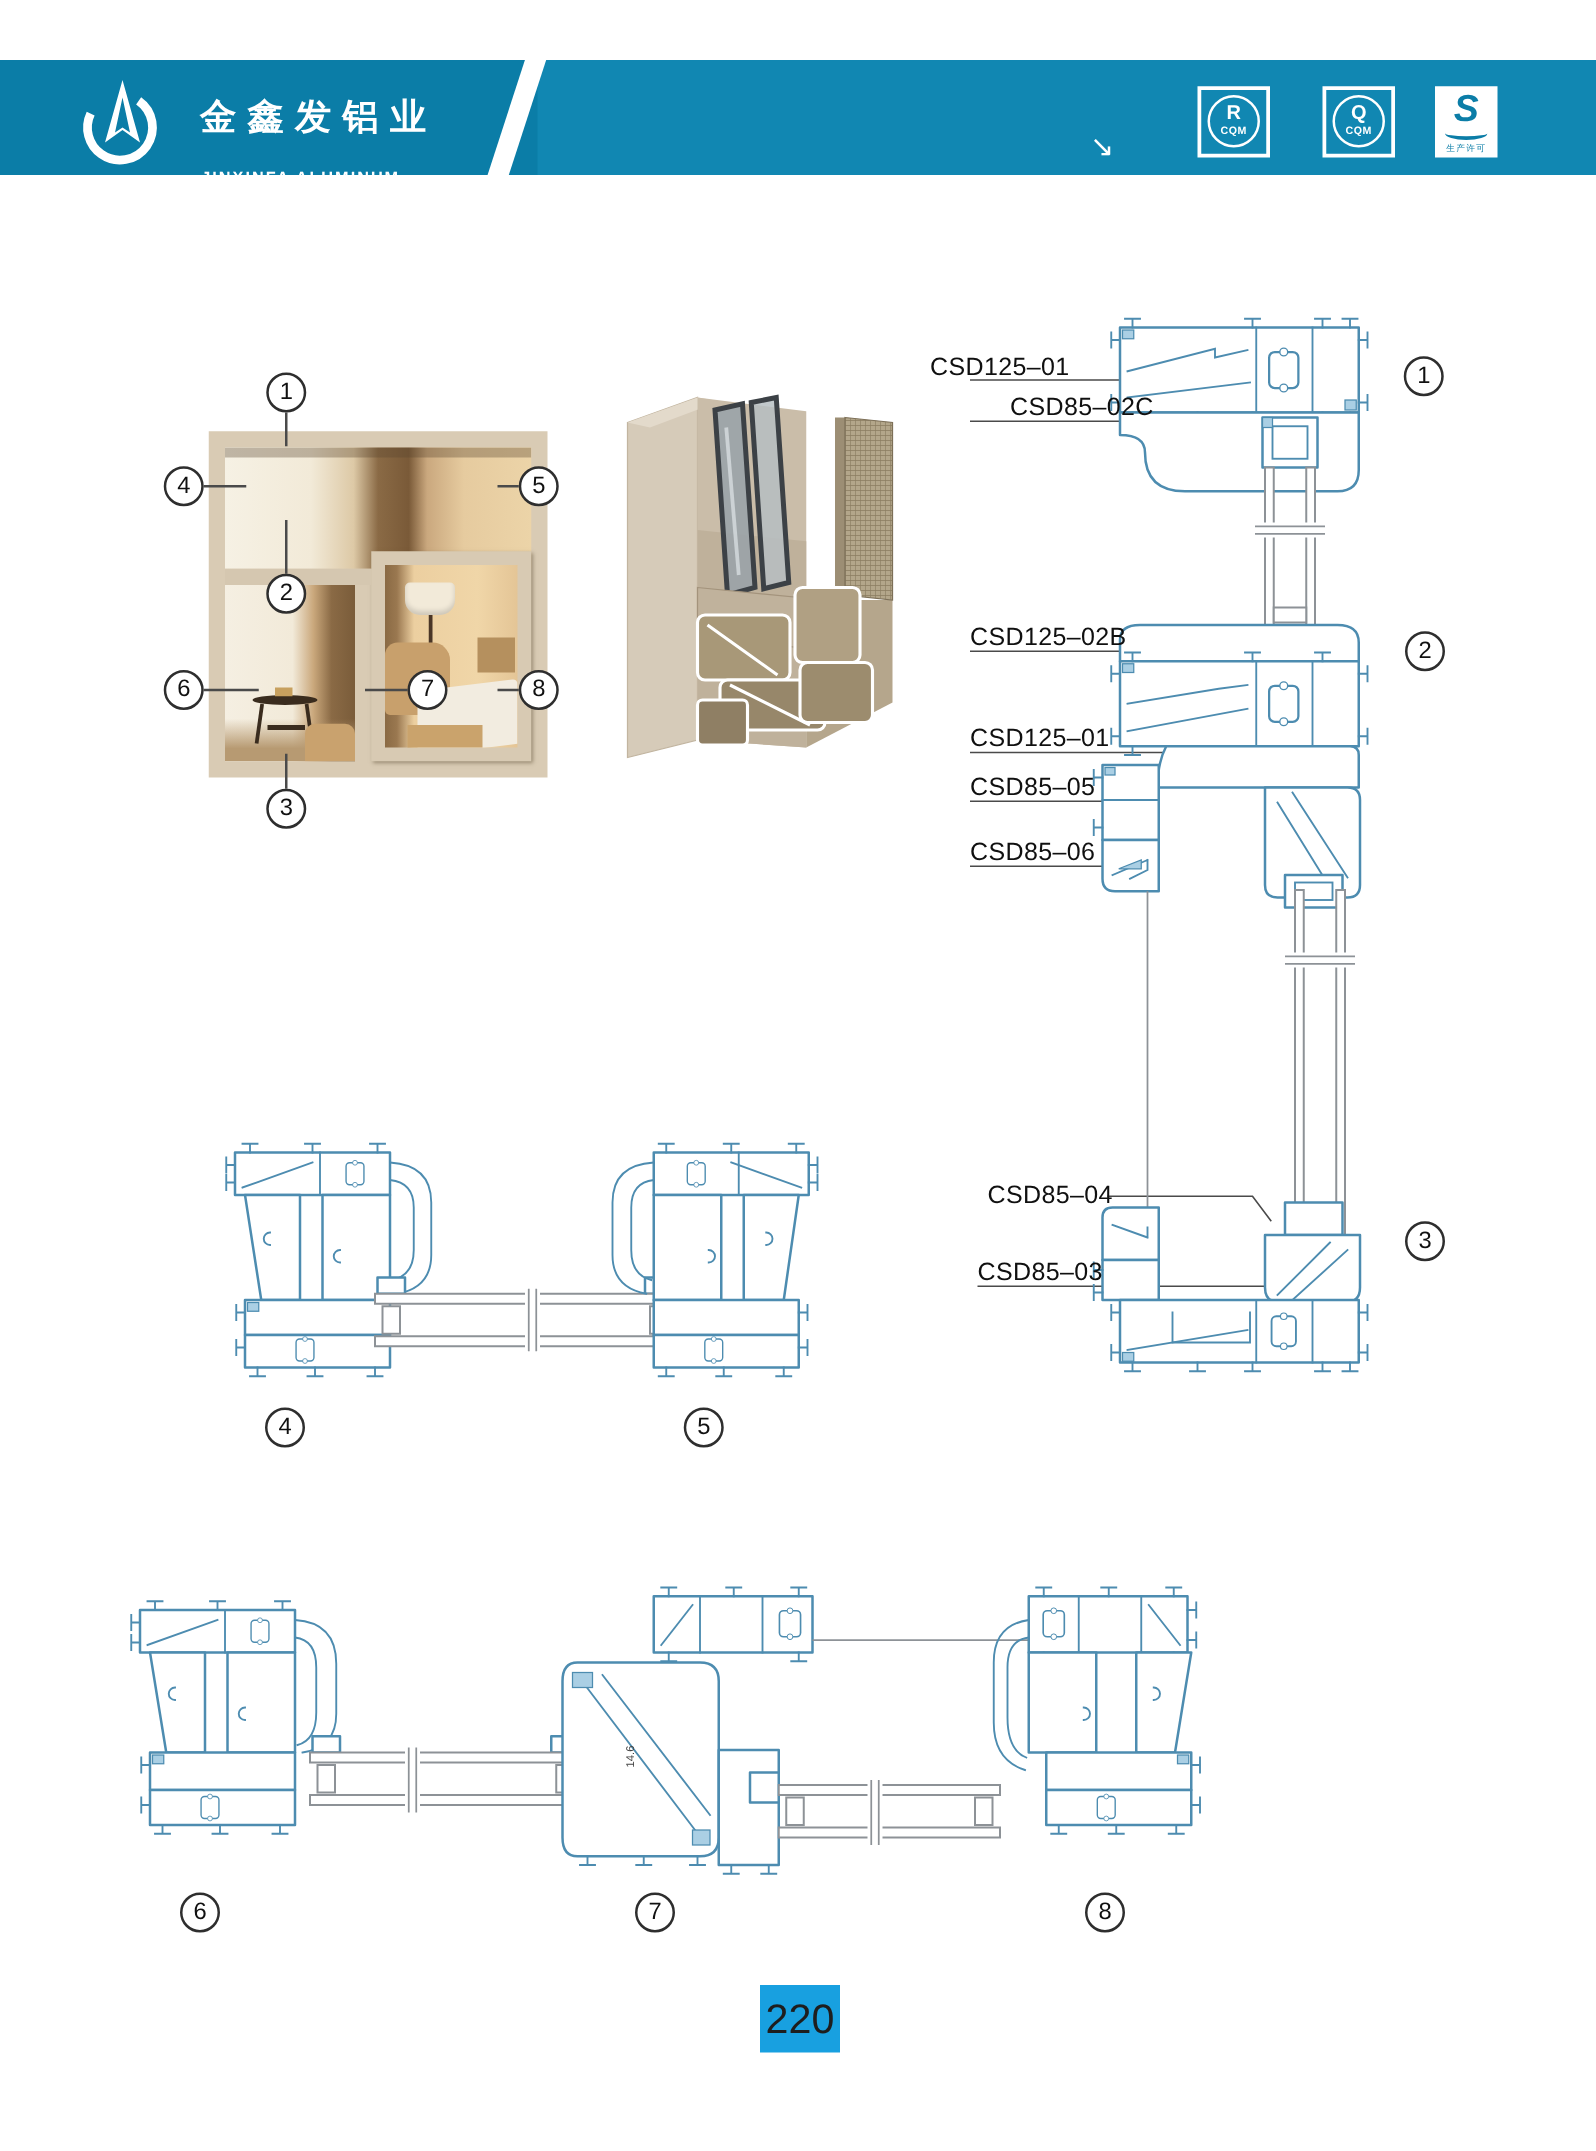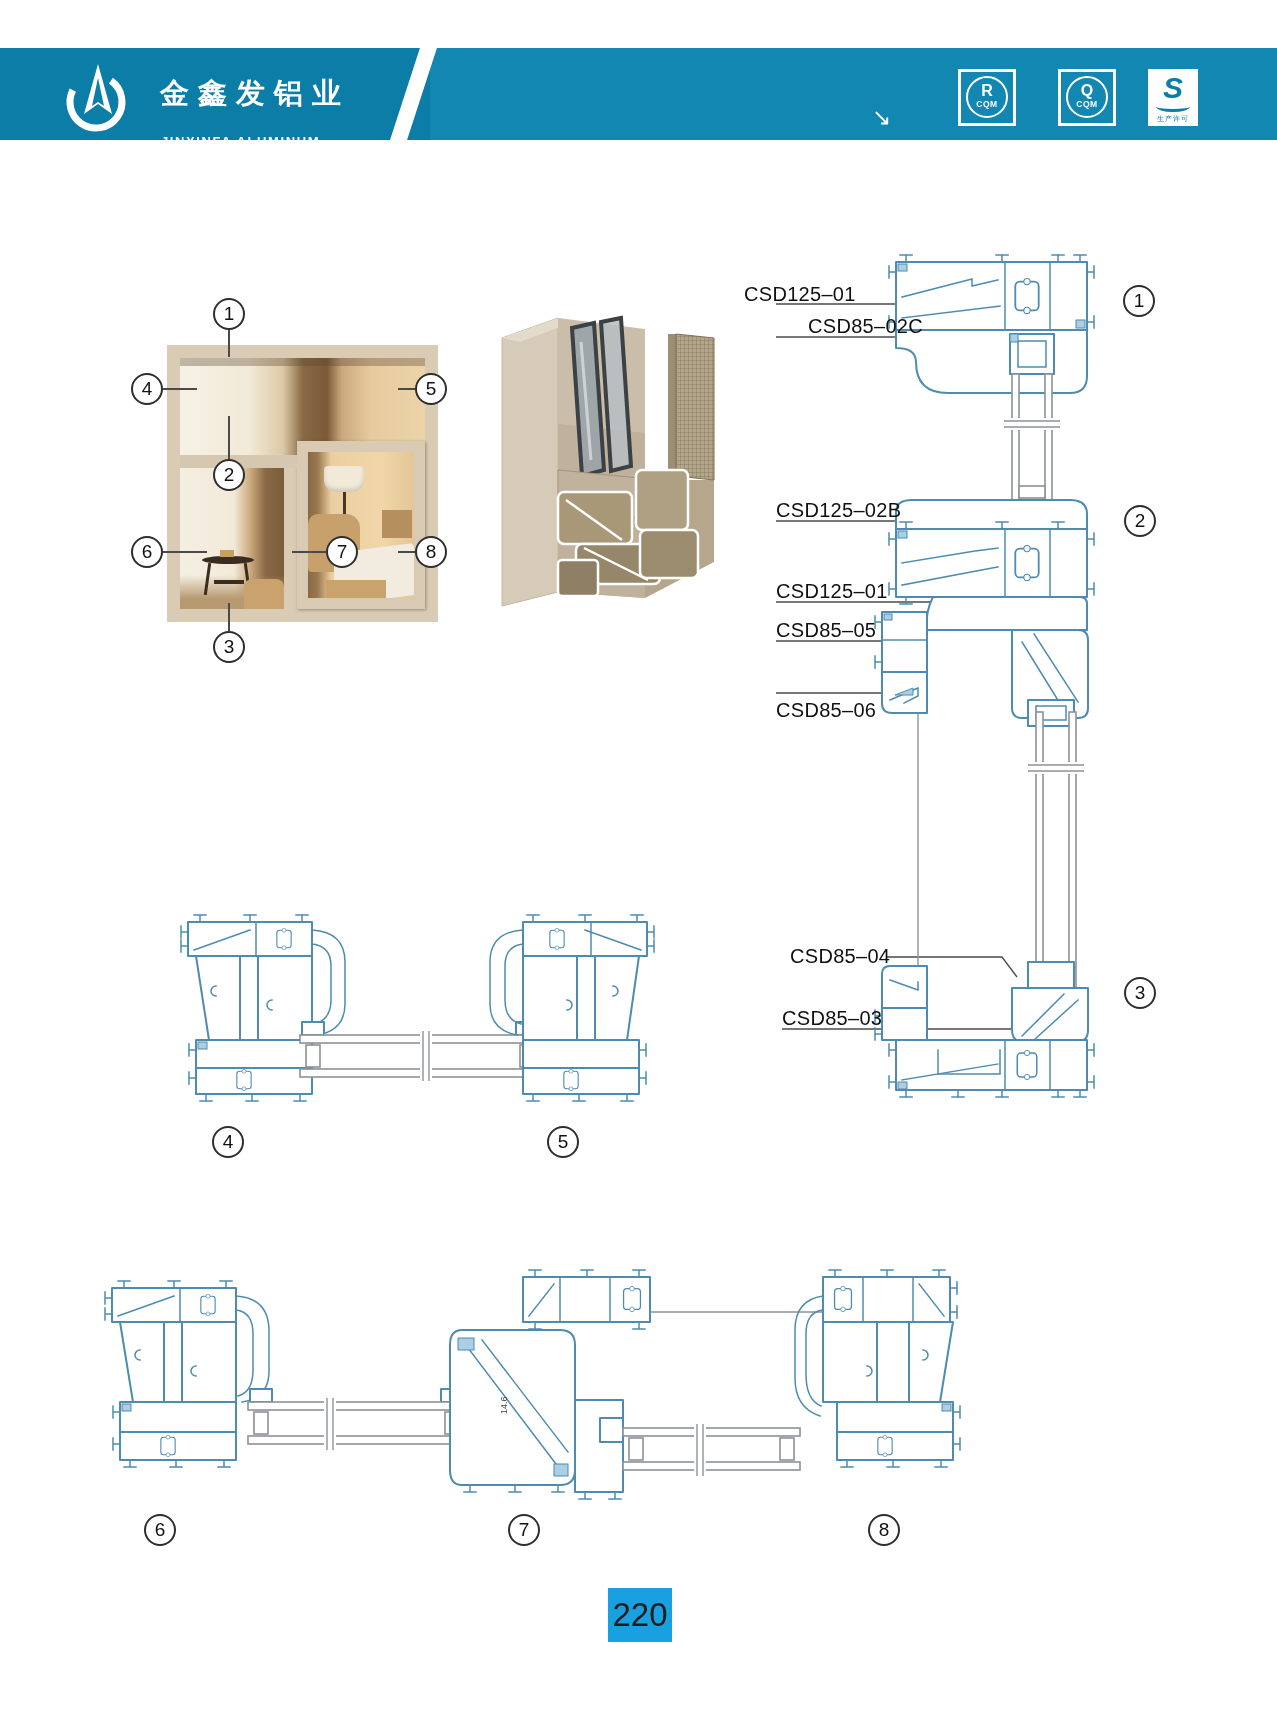--- a/index.html
+++ b/index.html
@@ -500,21 +500,21 @@
       </g>
       <rect x="942" y="1404" width="9" height="7" class="acc"></rect>
     </g>
   </svg>
 
   <div class="part-label" style="left:744px;top:283px;">CSD125–01</div>
   <div class="part-label" style="left:776px;top:315px;margin-left:32px;">CSD85–02C</div>
   <div class="part-label" style="left:776px;top:499px;">CSD125–02B</div>
   <div class="part-label" style="left:776px;top:580px;">CSD125–01</div>
   <div class="part-label" style="left:776px;top:619px;">CSD85–05</div>
-  <div class="part-label" style="left:776px;top:671px;margin-top:28px;">CSD85–06</div>
+  <div class="part-label" style="left:776px;top:671px;">CSD85–06</div>
   <div class="part-label" style="left:790px;top:945px;">CSD85–04</div>
   <div class="part-label" style="left:782px;top:1007px;">CSD85–03</div>
 
   <div class="marker" style="left:1123px;top:285px;">1</div>
   <div class="marker" style="left:1124px;top:505px;">2</div>
   <div class="marker" style="left:1124px;top:977px;">3</div>
   <div class="marker" style="left:212px;top:1126px;">4</div>
   <div class="marker" style="left:547px;top:1126px;">5</div>
   <div class="marker" style="left:144px;top:1514px;">6</div>
   <div class="marker" style="left:508px;top:1514px;">7</div>

